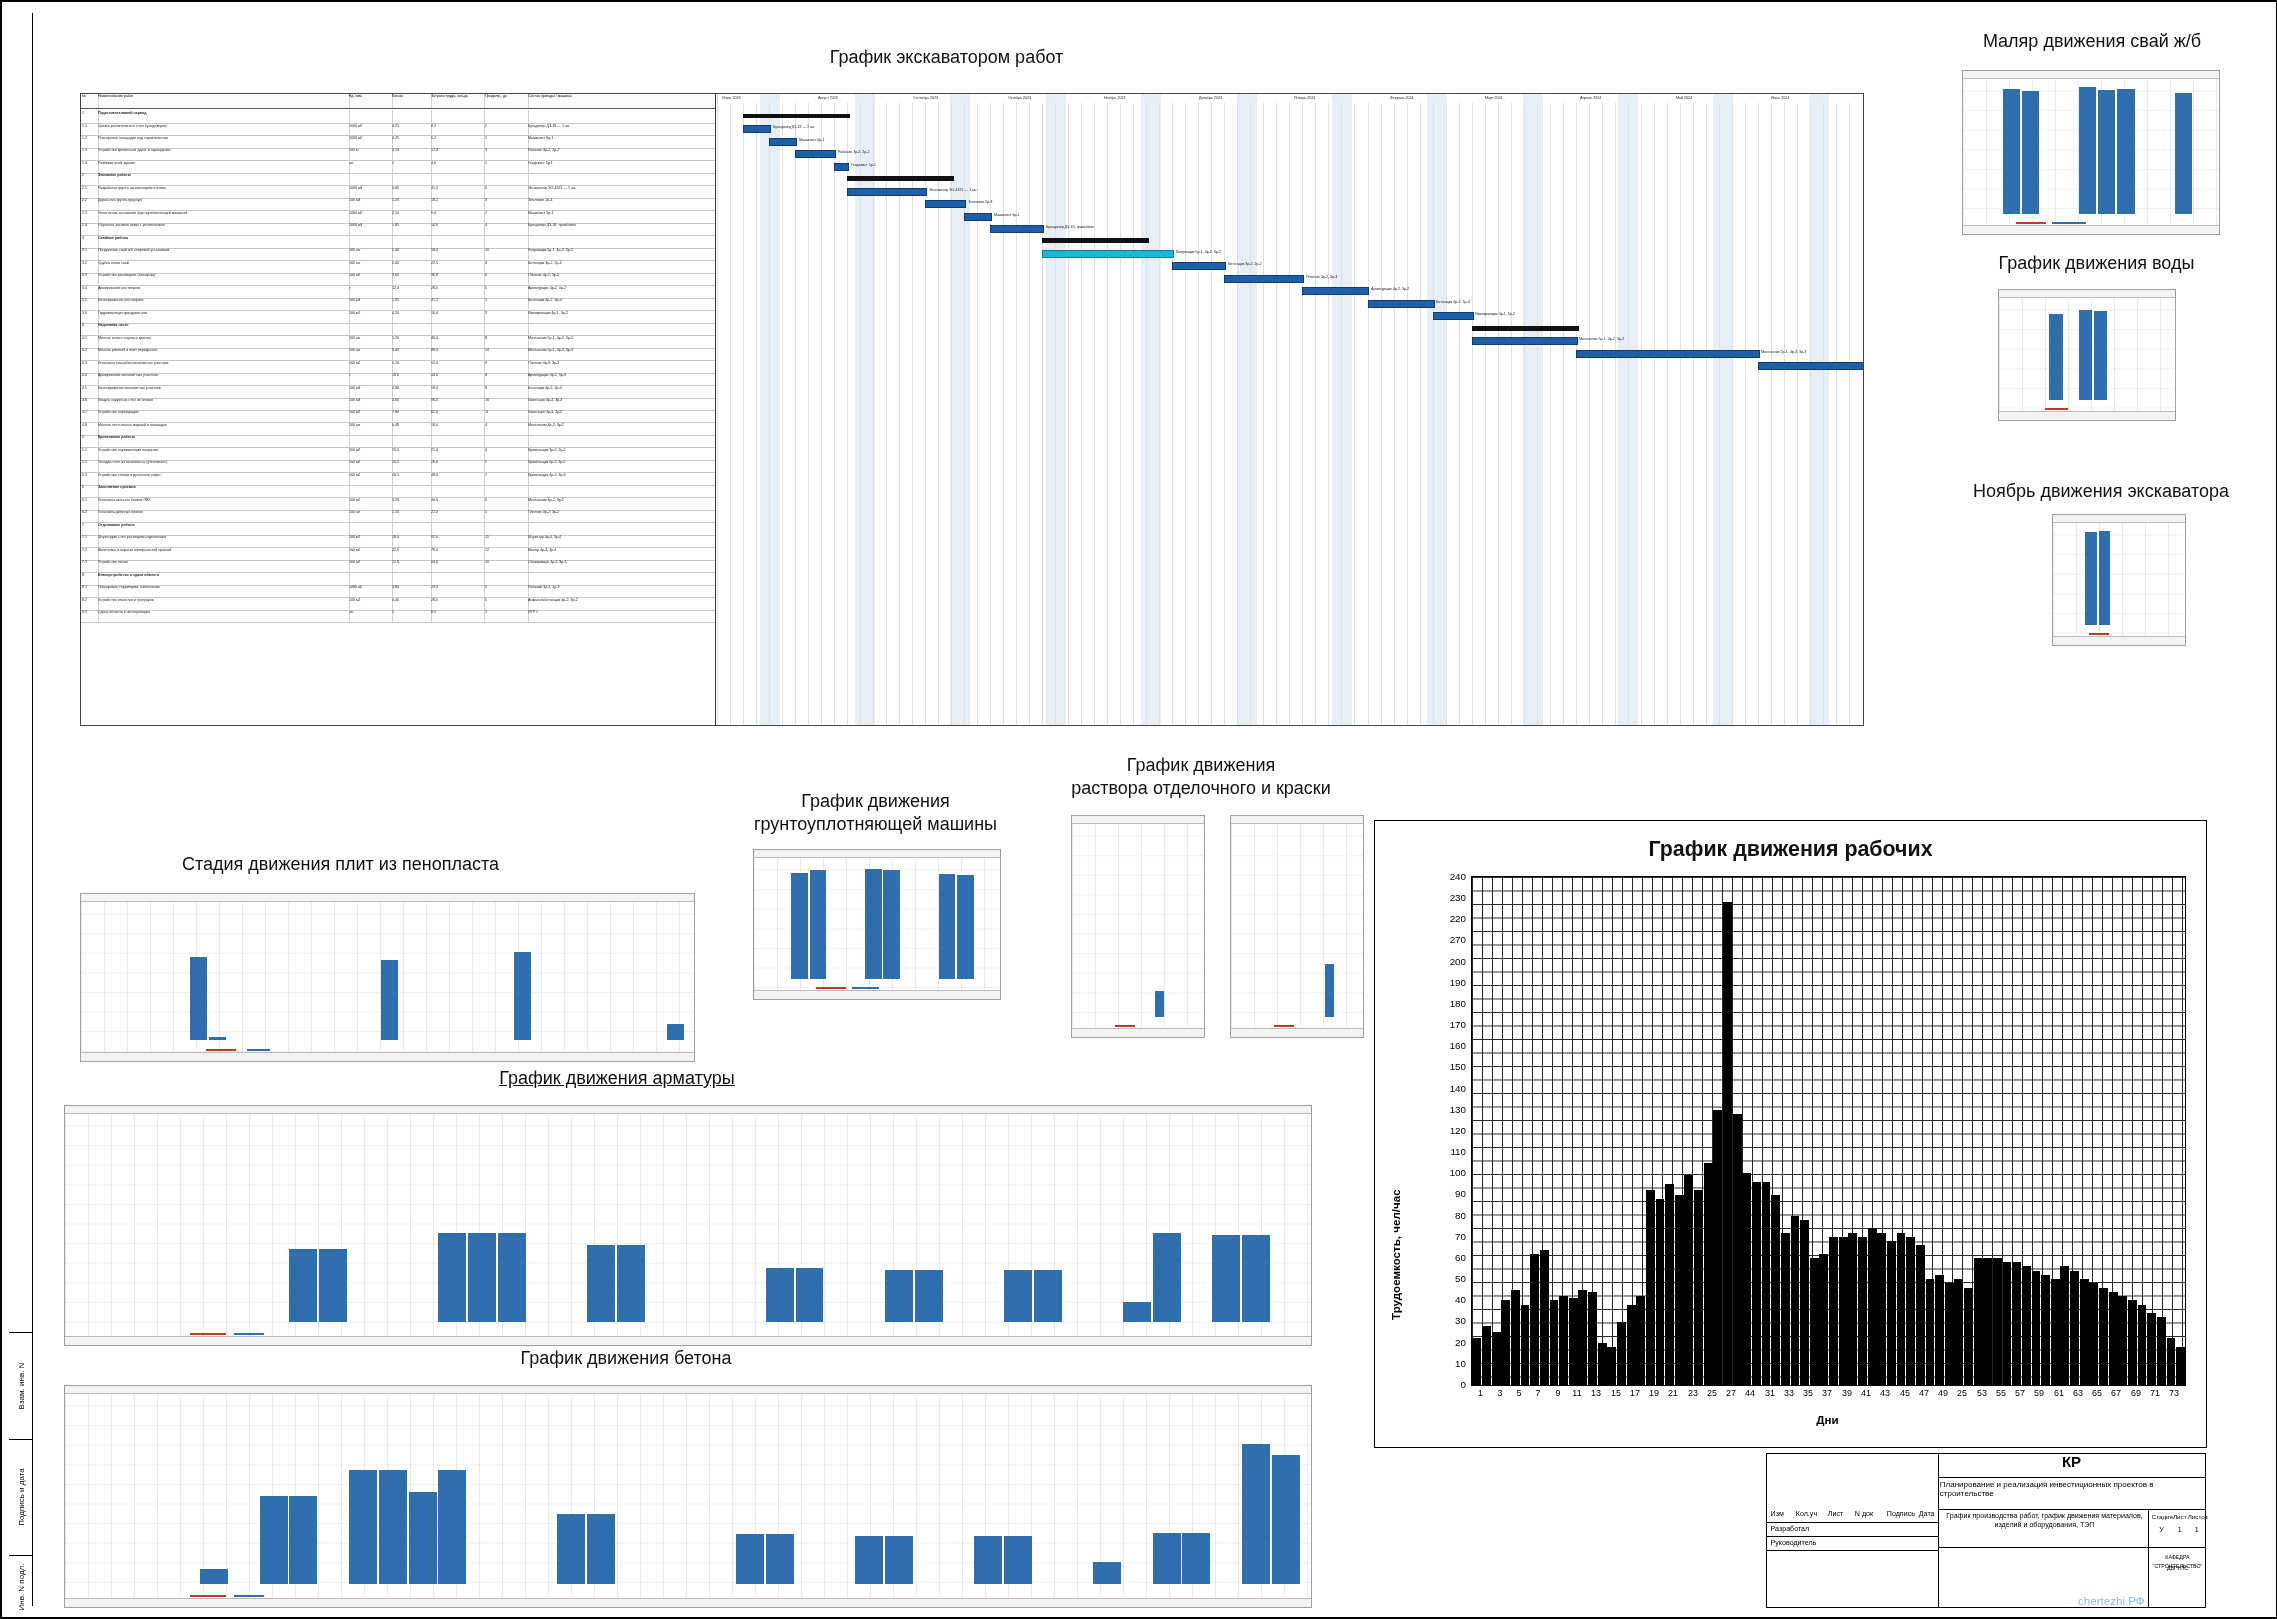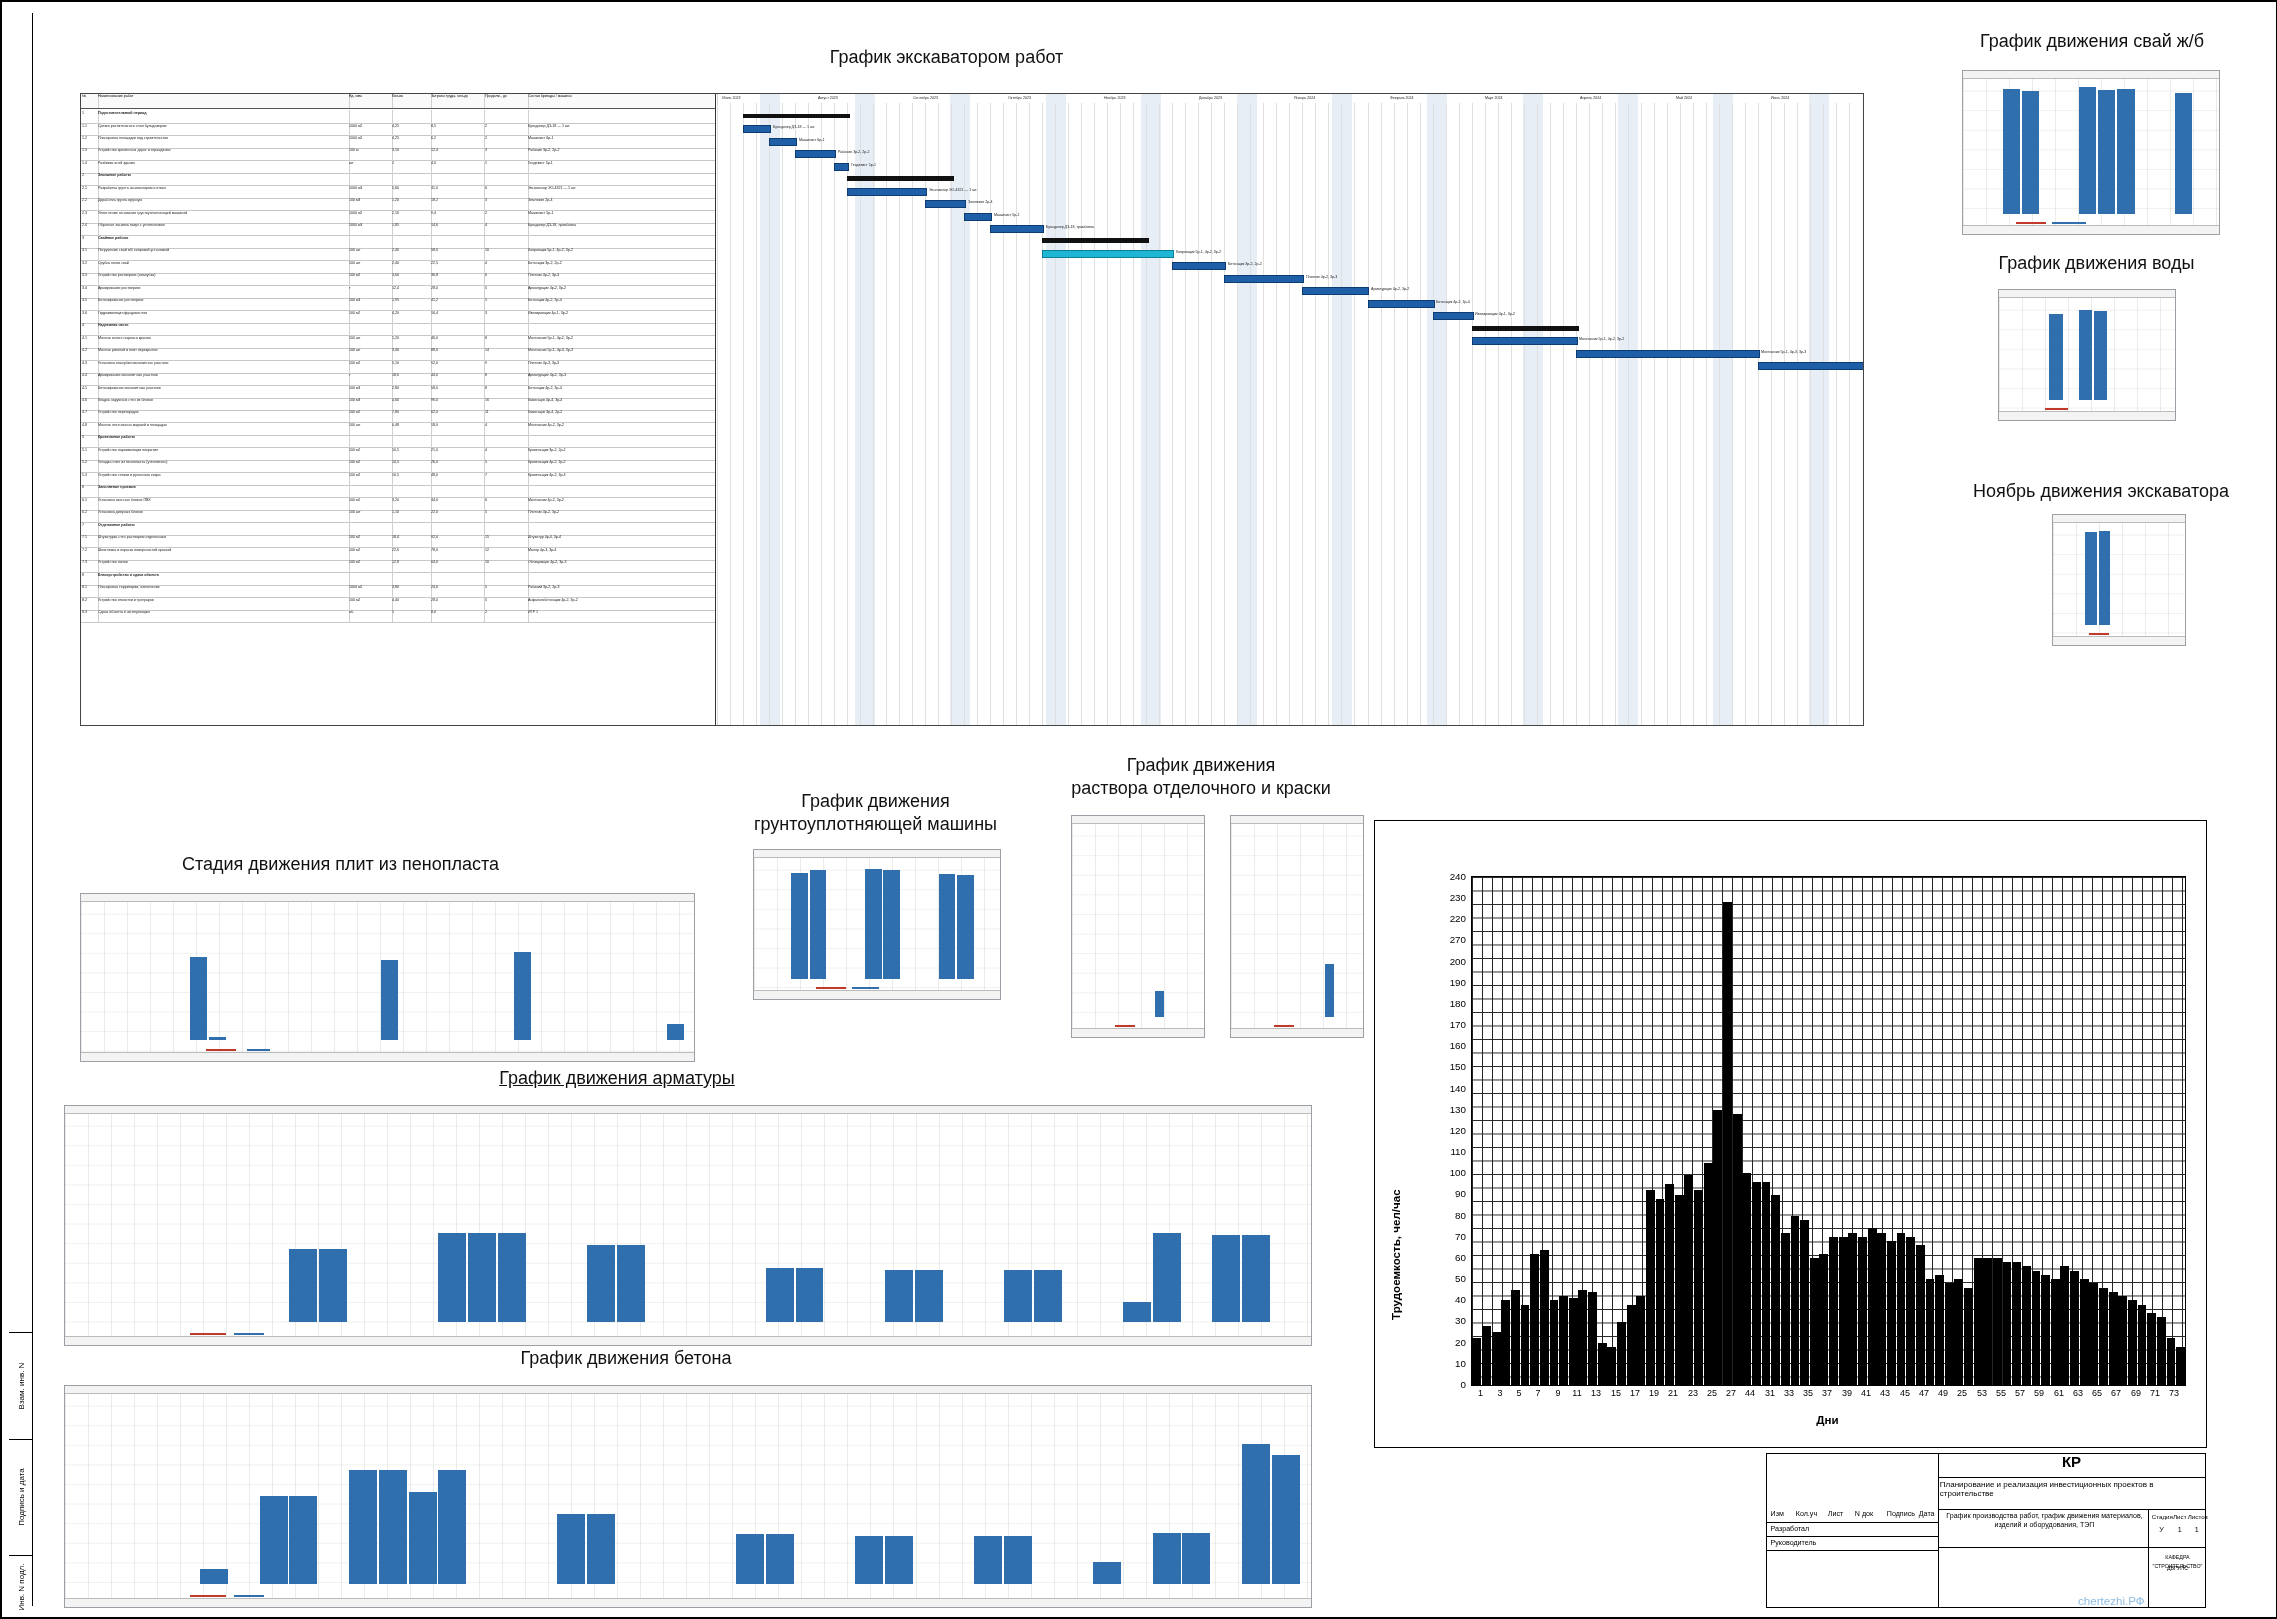--- a/index.html
+++ b/index.html
@@ -596,21 +596,21 @@
         <div class="gbar" style="left: 716px; width: 39px; top: 218px;"></div>
         <div class="gbar sum" style="left: 755px; width: 107px; top: 232px;"></div>
         <div class="glabel" style="left: 862px; top: 243px;">Монтажник 5р-1, 4р-2, 3р-2</div>
         <div class="gbar" style="left: 755px; width: 104px; top: 243px;"></div>
         <div class="glabel" style="left: 1044px; top: 256px;">Монтажник 5р-1, 4р-3, 3р-3</div>
         <div class="gbar" style="left: 859px; width: 182px; top: 256px;"></div>
         <div class="gbar" style="left: 1041px; width: 117px; top: 268px;"></div>
       </div>
   </div>
 
-  <div class="title" style="left:1925px;top:28.5px;width:330px;">График движения свай ж/б</div>
+  <div class="title" style="left:1925px;top:28.5px;width:330px;">Маляр движения свай ж/б</div>
   <div class="chartbox plot-white" style="left:1960px;top:68px;width:258px;height:165px;">
     <div class="xl-grid"></div>
     <div class="minitop"></div>
     <div class="minibottom"></div>
     <div class="bars" style="left:19.6px;right:7.1px;top:12.5px;bottom:19.6px;">
         <div class="bar" style="height: 0%; background: transparent;"></div>
         <div class="bar" style="height: 96%;"></div>
         <div class="bar" style="height: 94%;"></div>
         <div class="bar" style="height: 0%; background: transparent;"></div>
         <div class="bar" style="height: 0%; background: transparent;"></div>
@@ -868,20 +868,21 @@
         <div class="bar" style="height: 28%;"></div>
         <div class="bar" style="height: 0%; background: transparent;"></div>
         <div class="bar" style="height: 76%;"></div>
         <div class="bar" style="height: 70%;"></div>
       </div>
     <div class="redmark" style="left:125px;width:36px;"></div>
     <div class="bluemark" style="left:169px;width:30px;"></div>
   </div>
 
   <div class="workers" style="left:1372px;top:818px;width:831px;height:626px;">
+    <div class="title big" style="left:0;top:16px;width:831px;">График движения рабочих</div>
     <div class="wylab" style="left:14.3px;top:499px;">Трудоемкость, чел/час</div>
     <div id="workers-yticks" style="position:absolute;left:36px;top:55px;width:55px;height:508px;">
         <div class="wytick" style="top: 508px;">0</div>
         <div class="wytick" style="top: 487px;">10</div>
         <div class="wytick" style="top: 466px;">20</div>
         <div class="wytick" style="top: 444px;">30</div>
         <div class="wytick" style="top: 423px;">40</div>
         <div class="wytick" style="top: 402px;">50</div>
         <div class="wytick" style="top: 381px;">60</div>
         <div class="wytick" style="top: 360px;">70</div>

